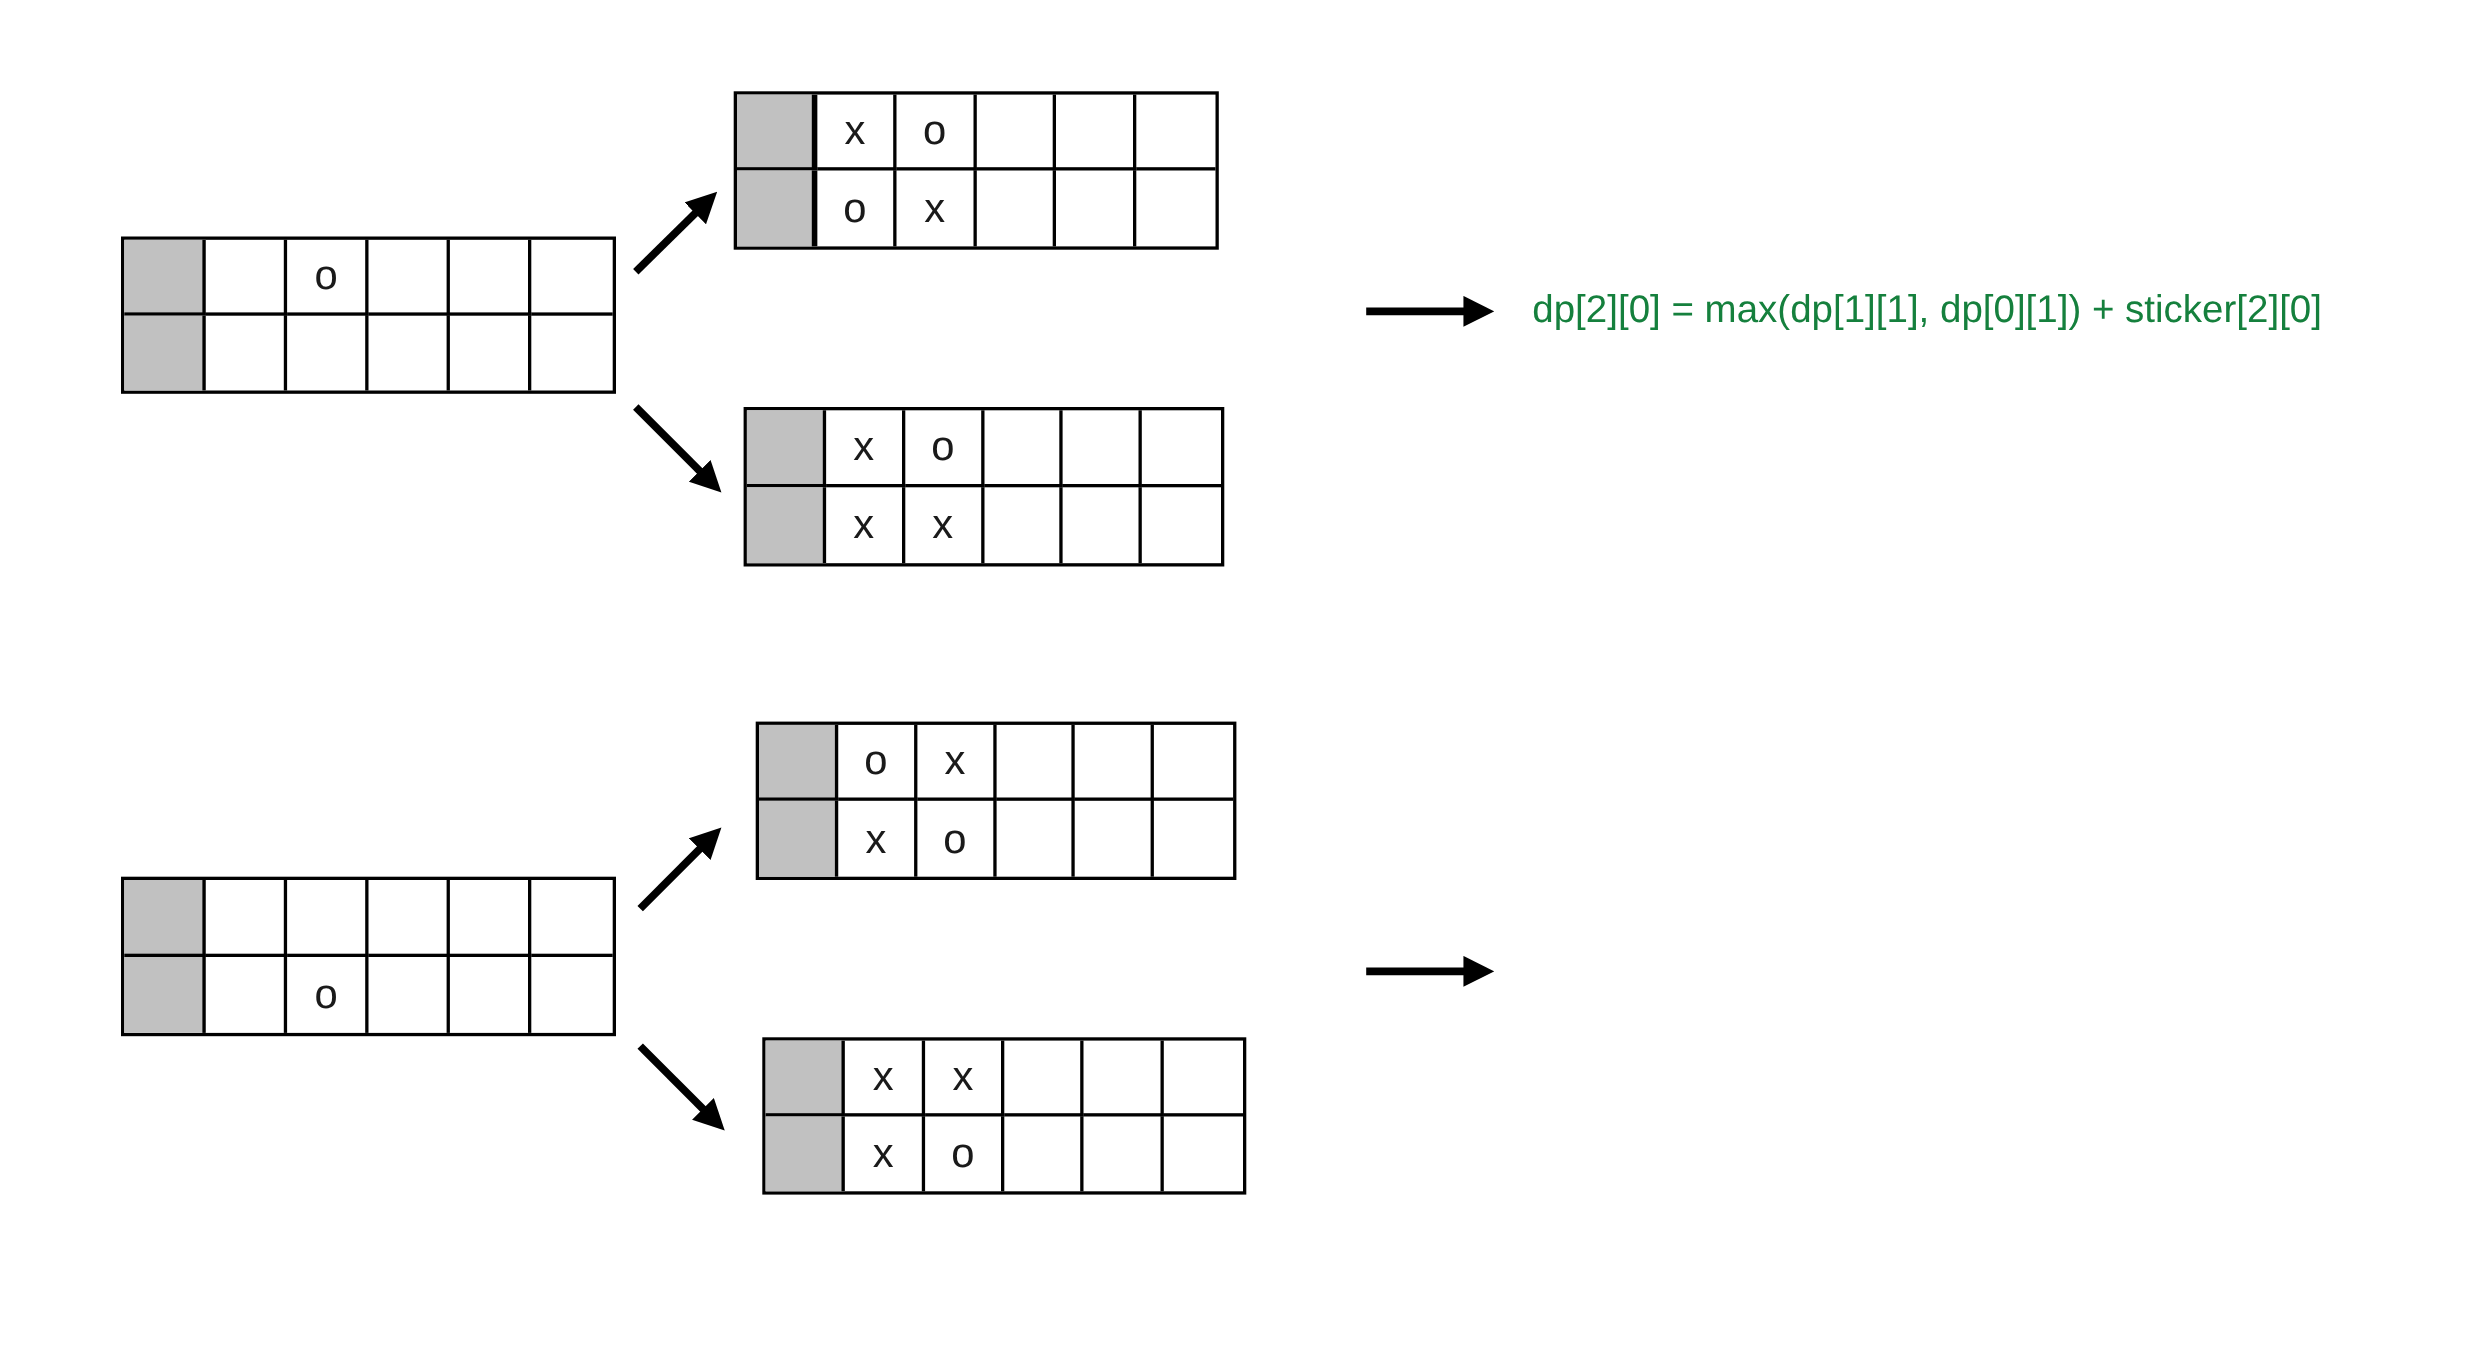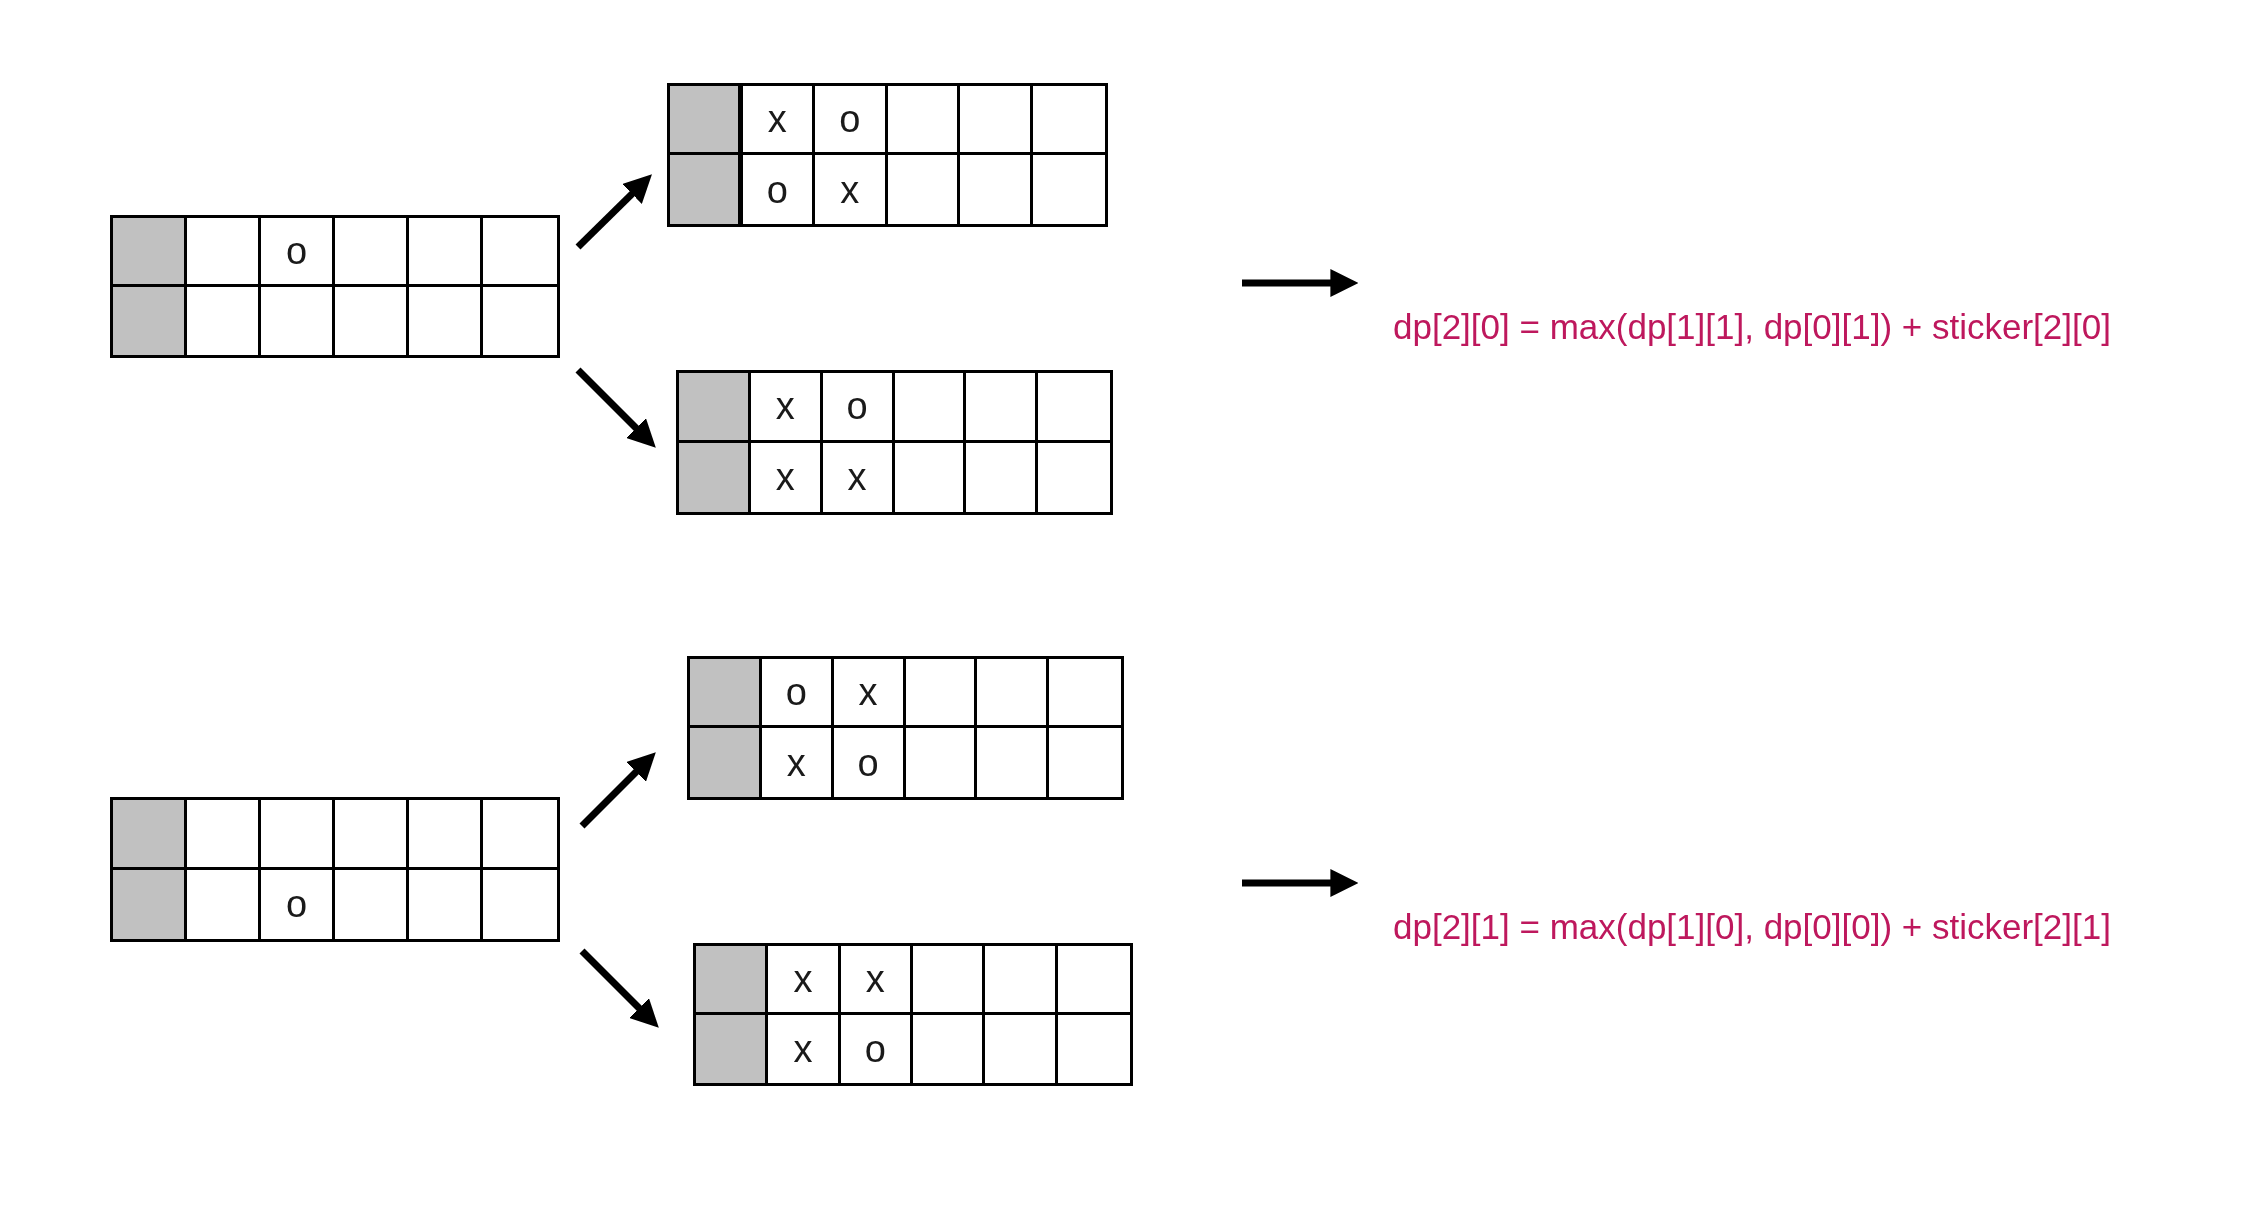--- a/index.html
+++ b/index.html
@@ -56,23 +56,22 @@
     height: 1226px;
     pointer-events: none;
   }
   #arrows line { stroke: #000; stroke-width: 7; }
   
   .formula {
     position: absolute;
     left: 1393px;
     font-size: 35px;
     line-height: 44px;
-    color: #be185d;
+    color: #15803d;
     white-space: nowrap;
-    margin-top: 45px;
   }
   #formula-top    { top: 260px; }
   #formula-bottom { top: 860px; }
 </style>
 </head>
 <body>
 
 <div id="canvas">
 
   <div class="grid" id="grid-0">
@@ -312,15 +311,14 @@
     </defs>
     <line x1="578" y1="247" x2="636" y2="190" marker-end="url(#ah)"></line>
     <line x1="578" y1="370" x2="640" y2="432" marker-end="url(#ah)"></line>
     <line x1="582" y1="826" x2="640" y2="768" marker-end="url(#ah)"></line>
     <line x1="582" y1="951" x2="643" y2="1012" marker-end="url(#ah)"></line>
     <line x1="1242" y1="283" x2="1336" y2="283" marker-end="url(#ah)"></line>
     <line x1="1242" y1="883" x2="1336" y2="883" marker-end="url(#ah)"></line>
   </svg>
 
   <div class="formula" id="formula-top">dp[2][0] = max(dp[1][1], dp[0][1]) + sticker[2][0]</div>
-  <div class="formula" id="formula-bottom">dp[2][1] = max(dp[1][0], dp[0][0]) + sticker[2][1]</div>
 
 </div>
 
 </body></html>

